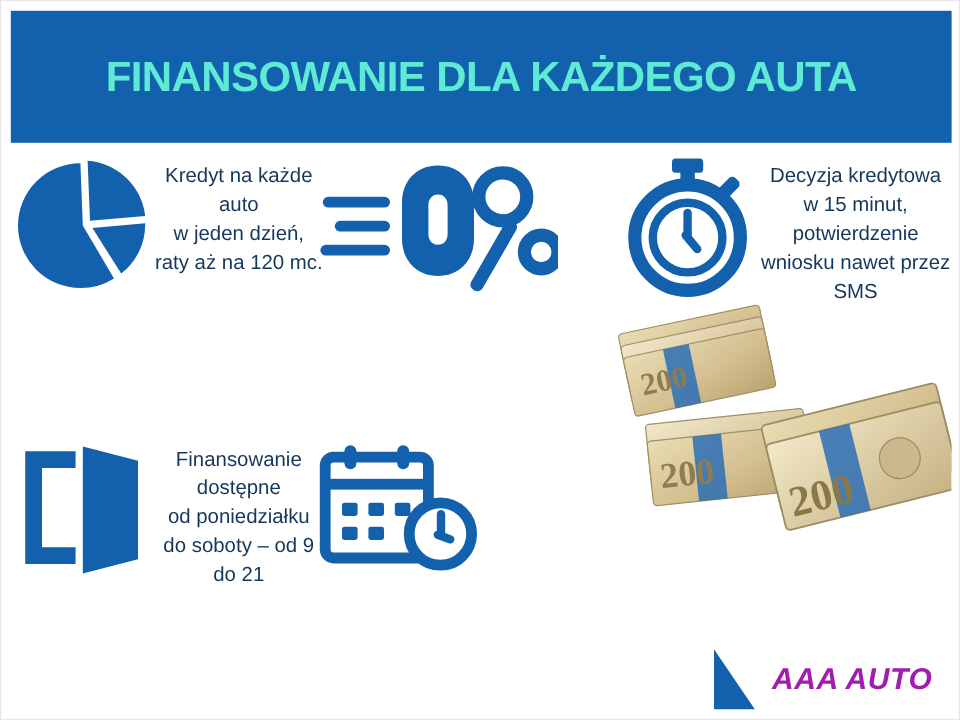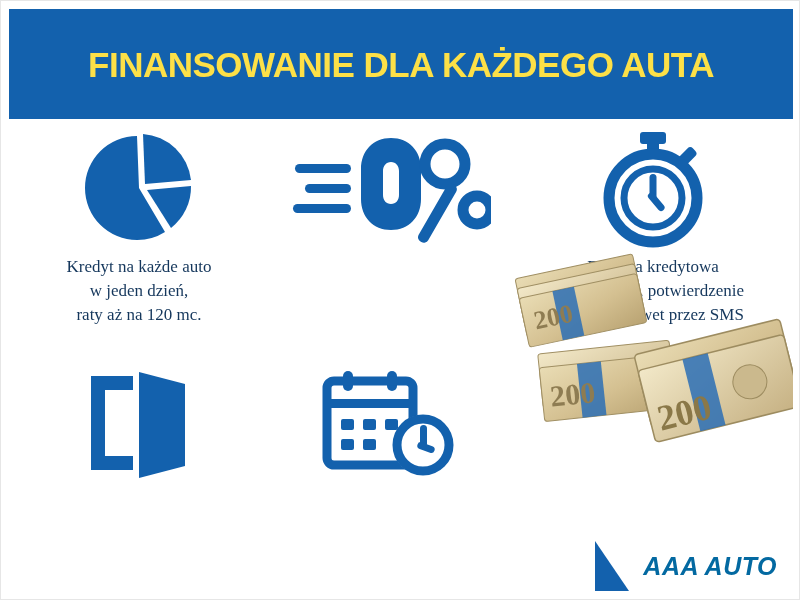--- a/index.html
+++ b/index.html
@@ -21,40 +21,38 @@
     left: 8px; top: 8px;
     width: 784px; height: 110px;
     background: #1361AD;
     display: flex;
     flex-direction: column;
     align-items: center;
     justify-content: center;
     padding-top: 2px;
   }
   .header-line {
-    color: #fde047;
+    color: #5eead4;
     font-weight: bold;
     font-size: 35px;
     line-height: 42px;
     letter-spacing: -0.5px;
     text-align: center;
     white-space: nowrap;
   }
   
   .grid {
     position: absolute;
     left: 8px; top: 124px;
     width: 784px; height: 468px;
   }
   .cell {
     position: absolute;
     display: flex;
-    flex-direction: column;
-    align-items: center;
-    font-family: Liberation Serif, serif;
+    flex-direction: row;
   }
   .icon-wrap {
     display: flex;
     align-items: center;
     justify-content: center;
     height: 120px;
   }
   .caption {
     color: #15375c;
     font-size: 17px;
@@ -84,21 +82,21 @@
     position: absolute;
     right: 8px; bottom: 8px;
     width: 196px; height: 50px;
     background: #ffffff;
     display: flex;
     align-items: center;
     justify-content: flex-end;
     padding-right: 14px;
   }
   .logo-text {
-    color: #0369a1;
+    color: #a21caf;
     font-size: 25px;
     font-weight: bold;
     font-style: italic;
     letter-spacing: 0.5px;
   }
   .logo-wedge {
     position: absolute;
     left: 0; top: 0;
     width: 0; height: 0;
     border-top: 50px solid transparent;
@@ -166,20 +164,23 @@
 
     <div class="cell" id="cell-hours">
       <div class="icon-wrap">
         <svg width="120" height="110" viewBox="0 0 120 110">
           <g fill="#1361AD">
             <path d="M12 6 h42 v14 h-28 v66 h28 v14 h-42 z"></path>
             <path d="M60 2 l46 12 v82 l-46 12 z"></path>
           </g>
         </svg>
       </div>
+      <div class="caption">Finansowanie dostępne
+od poniedziałku
+do soboty – od 9 do 21</div>
     </div>
 
     <div class="cell" id="cell-defer">
       <div class="icon-wrap">
         <svg width="140" height="112" viewBox="0 0 140 112">
           <g fill="#1361AD">
             <rect x="22" y="2" width="10" height="20" rx="5"></rect>
             <rect x="66" y="2" width="10" height="20" rx="5"></rect>
             <rect x="6" y="12" width="86" height="84" rx="7" fill="none" stroke="#1361AD" stroke-width="9"></rect>
             <rect x="6" y="30" width="86" height="9"></rect>

